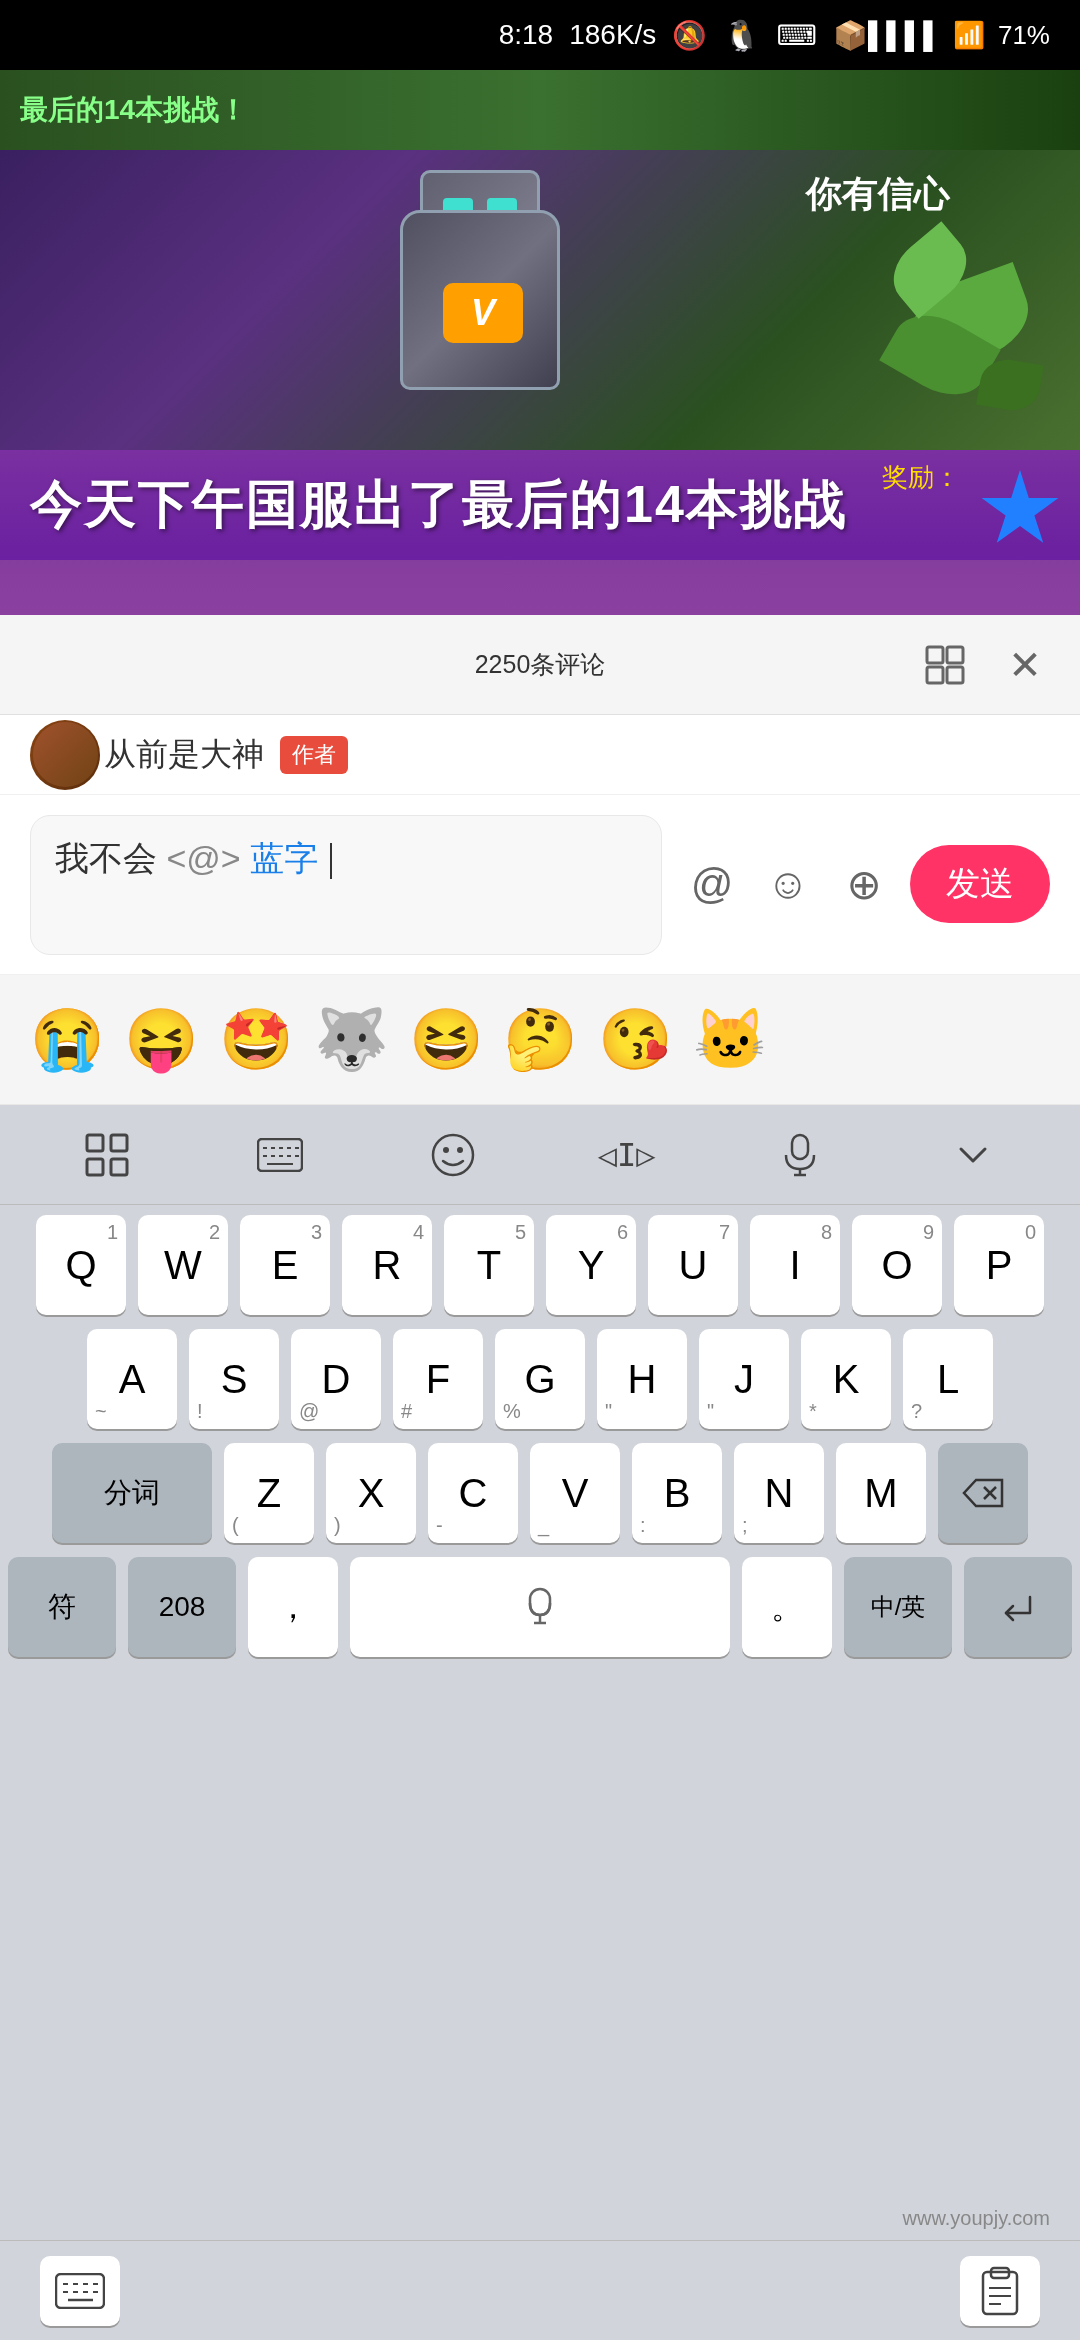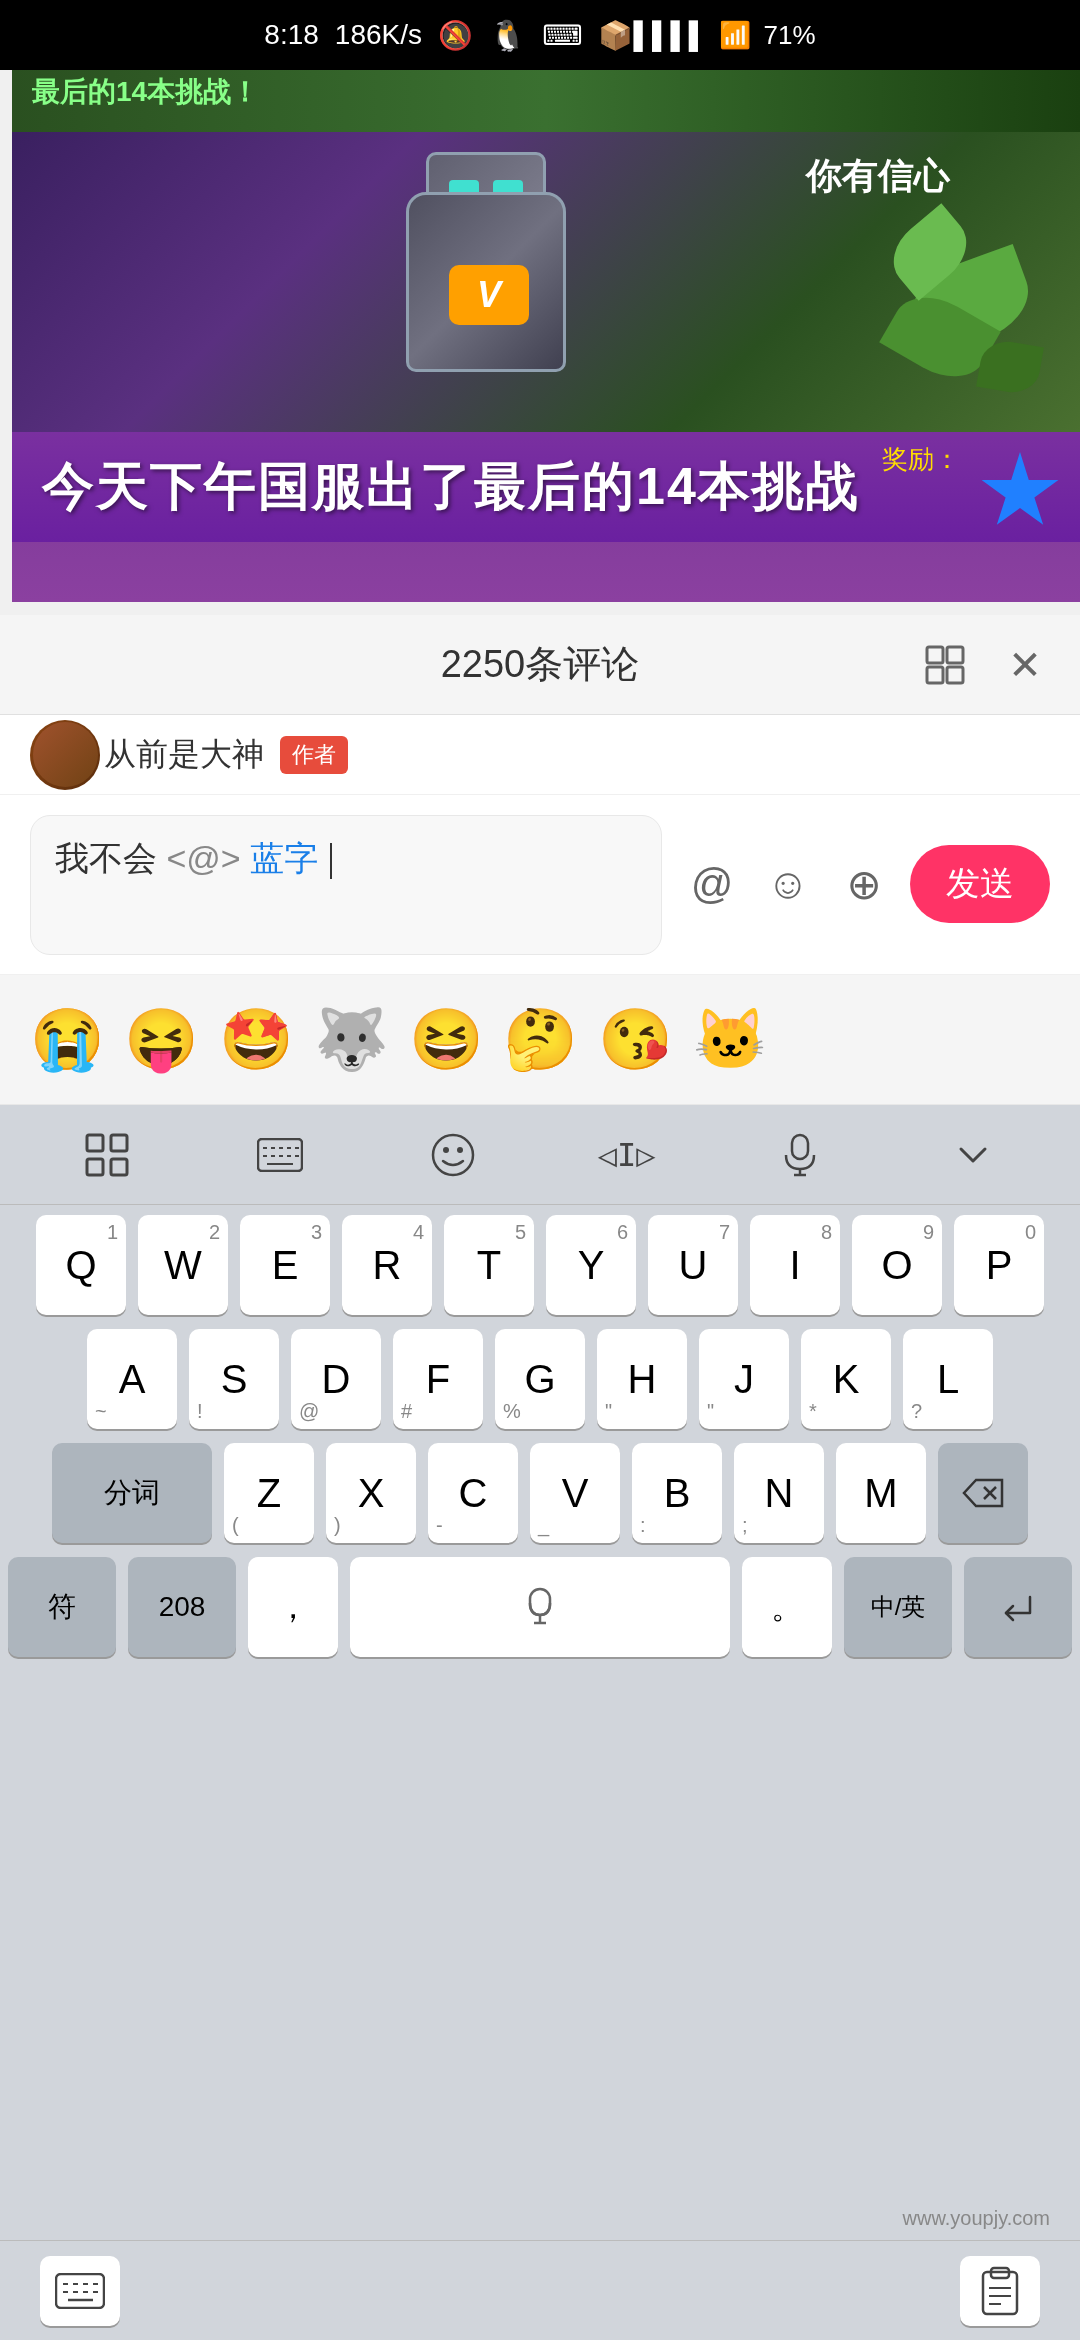--- a/index.html
+++ b/index.html
@@ -14,21 +14,21 @@
     }
 
     
     .status-bar {
       position: absolute;
       top: 0; left: 0; right: 0;
       height: 70px;
       background: #000;
       display: flex;
       align-items: center;
-      justify-content: center;
+      justify-content: flex-end;
       padding: 0 30px;
       z-index: 100;
     }
     .status-left {
       display: flex;
       align-items: center;
       gap: 16px;
       color: #fff;
       font-size: 28px;
       font-weight: 500;
@@ -37,26 +37,25 @@
       display: flex;
       align-items: center;
       gap: 12px;
       color: #fff;
       font-size: 26px;
     }
 
     
     .game-banner {
       position: absolute;
-      top: 52px;
+      top: 70px;
       left: 0; right: 0;
       height: 550px;
       background: linear-gradient(180deg, #4a2080 0%, #6b3090 40%, #8b40a0 100%);
       overflow: hidden;
-      margin-left: 12px;
     }
     .game-banner-top {
       height: 80px;
       background: linear-gradient(90deg, #2a5020 0%, #3a7030 50%, #1a4010 100%);
       display: flex;
       align-items: center;
       padding: 0 20px;
     }
     .game-image-area {
       width: 100%;
@@ -195,21 +194,21 @@
       top: 615px;
       left: 0; right: 0;
       height: 100px;
       background: #f5f5f5;
       display: flex;
       align-items: center;
       justify-content: center;
       border-bottom: 1px solid #e0e0e0;
     }
     .comments-count {
-      font-size: 38px;
+      font-size: 25px;
       color: #333;
       font-weight: 500;
     }
     .expand-icon {
       position: absolute;
       right: 110px;
       top: 50%;
       transform: translateY(-50%);
       width: 50px;
       height: 50px;

